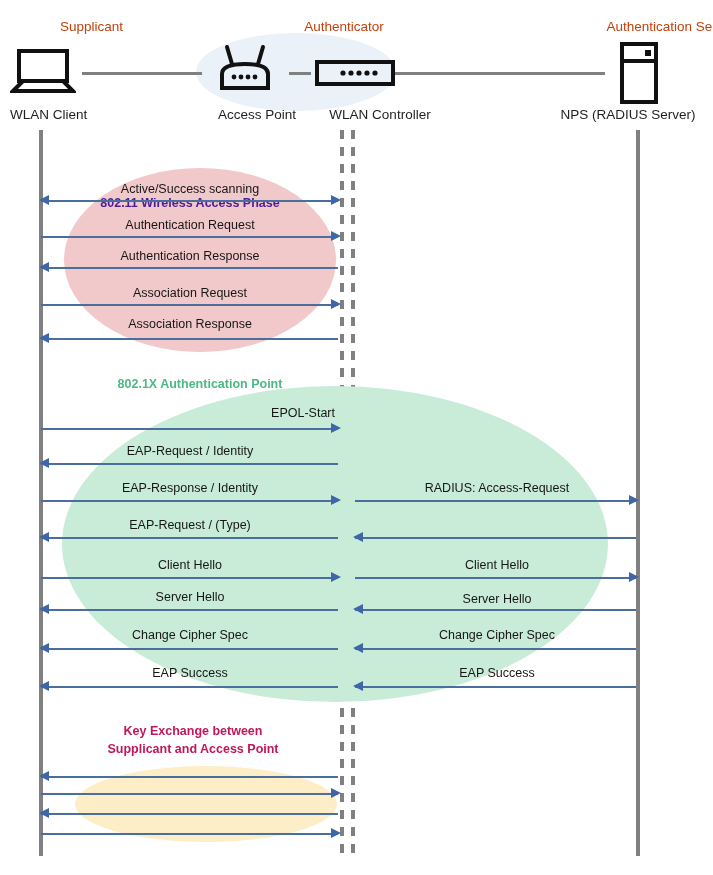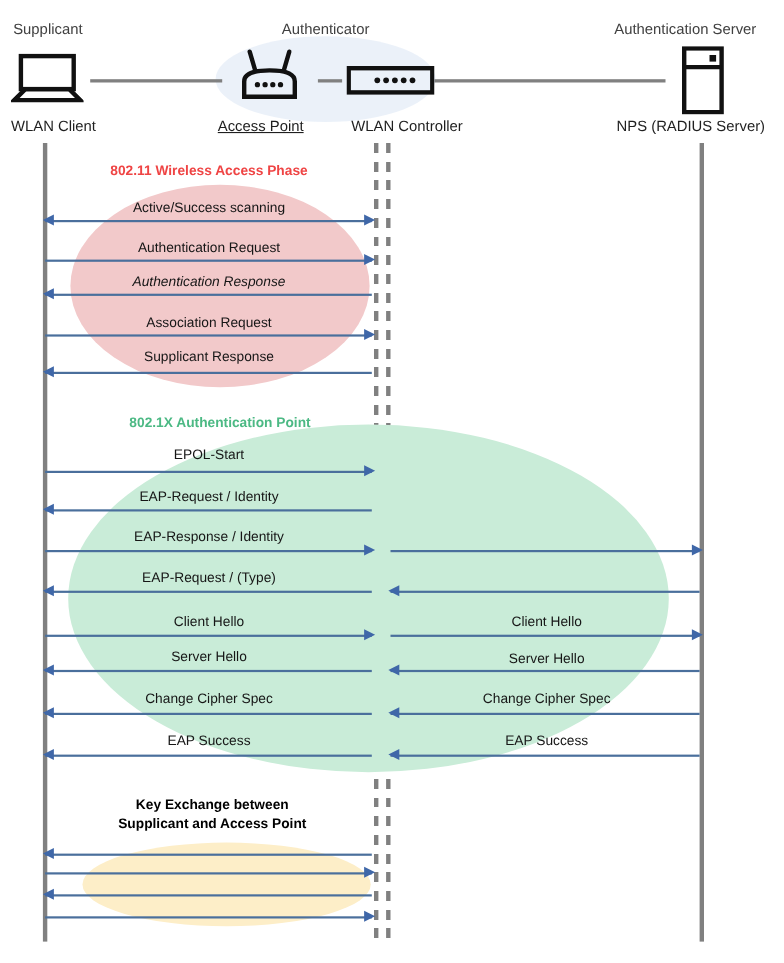--- a/index.html
+++ b/index.html
@@ -16,23 +16,24 @@
     position: relative;
     width: 713px;
     height: 875px;
     background: #ffffff;
     overflow: hidden;
   }
   
   .actor-title {
     position: absolute;
     font-size: 13.5px;
-    color: #404040;
+    color: #c2410c;
     white-space: nowrap;
     text-align: center;
+    margin-left: 48px;
   }
   .actor-sublabel {
     position: absolute;
     font-size: 13.5px;
     color: #1f1f1f;
     white-space: nowrap;
     text-align: center;
   }
   .auth-halo {
     position: absolute;
@@ -77,23 +78,23 @@
 
   
   .phase-caption {
     position: absolute;
     font-size: 12.5px;
     font-weight: bold;
     text-align: center;
     white-space: pre-line;
     line-height: 1.45;
   }
-  .cap-red    { color: #ef4444; }
+  .cap-red    { color: #4c1d95; margin-top: 48px; }
   .cap-green  { color: #4cb984; }
-  .cap-orange { color: #000000; }
+  .cap-orange { color: #be185d; }
 
   
   .msg {
     position: absolute;
     height: 2px;
     background: #4a6f9c;
   }
   .arrowhead {
     position: absolute;
     width: 0; height: 0;
@@ -158,22 +159,22 @@
 
   <div class="icon-wrap" style="left:619px; top:42px;">
     <svg width="40" height="62" viewBox="0 0 40 62">
       <rect x="3" y="2" width="34" height="58" fill="none" stroke="#111" stroke-width="4"></rect>
       <line x1="3" y1="19" x2="37" y2="19" stroke="#111" stroke-width="4"></line>
       <rect x="26" y="8" width="6" height="6" fill="#111"></rect>
     </svg>
   </div>
 
   <div class="actor-sublabel" style="left:0px; top:107px; width:120px; text-align:left; padding-left:10px;">WLAN Client</div>
-  <div class="actor-sublabel" style="left:180px; top:107px; width:114px; text-align:center;text-decoration:underline;">Access Point</div>
-  <div class="actor-sublabel" style="left:310px; top:107px; width:120px; ">WLAN Controller</div>
+  <div class="actor-sublabel" style="left:200px; top:107px; width:114px; text-align:center;">Access Point</div>
+  <div class="actor-sublabel" style="left:320px; top:107px; width:120px; ">WLAN Controller</div>
   <div class="actor-sublabel" style="left:548px; top:107px; width:160px; text-align:center;">NPS (RADIUS Server)</div>
 
   <div class="lifeline" style="left:39px; top:130px; height:726px;"></div>
   <div class="lifeline-dashed" style="left:340px; top:130px; height:726px;"></div>
   <div class="lifeline-dashed" style="left:351px; top:130px; height:726px;"></div>
   <div class="lifeline" style="left:636px; top:130px; height:726px;"></div>
 
   <div class="phase-ellipse ellipse-80211" style="left:64px; top:168px; width:272px; height:184px;"></div>
   <div class="phase-ellipse ellipse-8021x" style="left:62px; top:386px; width:546px; height:316px;"></div>
   <div class="phase-ellipse ellipse-key" style="left:75px; top:766px; width:262px; height:76px;"></div>
@@ -187,33 +188,33 @@
   <div class="arrowhead arrow-right" style="left:331px; top:195px;"></div>
   <div class="arrowhead arrow-left" style="left:39px; top:195px;"></div>
   <div class="msg-label" style="left:45px; top:182px; width:290px;">Active/Success scanning</div>
 
   <div class="msg" style="left:41px; top:236px; width:297px;"></div>
   <div class="arrowhead arrow-right" style="left:331px; top:231px;"></div>
   <div class="msg-label" style="left:45px; top:218px; width:290px;">Authentication Request</div>
 
   <div class="msg" style="left:41px; top:267px; width:297px;"></div>
   <div class="arrowhead arrow-left" style="left:39px; top:262px;"></div>
-  <div class="msg-label" style="left:45px; top:249px; width:290px;font-style:italic;">Authentication Response</div>
+  <div class="msg-label" style="left:45px; top:249px; width:290px;">Authentication Response</div>
 
   <div class="msg" style="left:41px; top:304px; width:297px;"></div>
   <div class="arrowhead arrow-right" style="left:331px; top:299px;"></div>
   <div class="msg-label" style="left:45px; top:286px; width:290px;">Association Request</div>
 
   <div class="msg" style="left:41px; top:338px; width:297px;"></div>
   <div class="arrowhead arrow-left" style="left:39px; top:333px;"></div>
-  <div class="msg-label" style="left:45px; top:317px; width:290px;">Supplicant Response</div>
+  <div class="msg-label" style="left:45px; top:317px; width:290px;">Association Response</div>
 
   <div class="msg" style="left:41px; top:428px; width:297px;"></div>
   <div class="arrowhead arrow-right" style="left:331px; top:423px;"></div>
-  <div class="msg-label" style="left:45px; top:406px; width:290px;">EPOL-Start</div>
+  <div class="msg-label" style="left:45px; top:406px; width:290px;text-align:right;">EPOL-Start</div>
 
   <div class="msg" style="left:41px; top:463px; width:297px;"></div>
   <div class="arrowhead arrow-left" style="left:39px; top:458px;"></div>
   <div class="msg-label" style="left:45px; top:444px; width:290px;">EAP-Request / Identity</div>
 
   <div class="msg" style="left:41px; top:500px; width:297px;"></div>
   <div class="arrowhead arrow-right" style="left:331px; top:495px;"></div>
   <div class="msg-label" style="left:45px; top:481px; width:290px;">EAP-Response / Identity</div>
 
   <div class="msg" style="left:41px; top:537px; width:297px;"></div>
@@ -243,20 +244,21 @@
   <div class="arrowhead arrow-right" style="left:331px; top:788px;"></div>
 
   <div class="msg" style="left:41px; top:813px; width:297px;"></div>
   <div class="arrowhead arrow-left" style="left:39px; top:808px;"></div>
 
   <div class="msg" style="left:41px; top:833px; width:297px;"></div>
   <div class="arrowhead arrow-right" style="left:331px; top:828px;"></div>
 
   <div class="msg" style="left:355px; top:500px; width:281px;"></div>
   <div class="arrowhead arrow-right" style="left:629px; top:495px;"></div>
+  <div class="msg-label" style="left:358px; top:481px; width:278px;">RADIUS: Access-Request</div>
 
   <div class="msg" style="left:355px; top:537px; width:281px;"></div>
   <div class="arrowhead arrow-left" style="left:353px; top:532px;"></div>
 
   <div class="msg" style="left:355px; top:577px; width:281px;"></div>
   <div class="arrowhead arrow-right" style="left:629px; top:572px;"></div>
   <div class="msg-label" style="left:358px; top:558px; width:278px;">Client Hello</div>
 
   <div class="msg" style="left:355px; top:609px; width:281px;"></div>
   <div class="arrowhead arrow-left" style="left:353px; top:604px;"></div>

